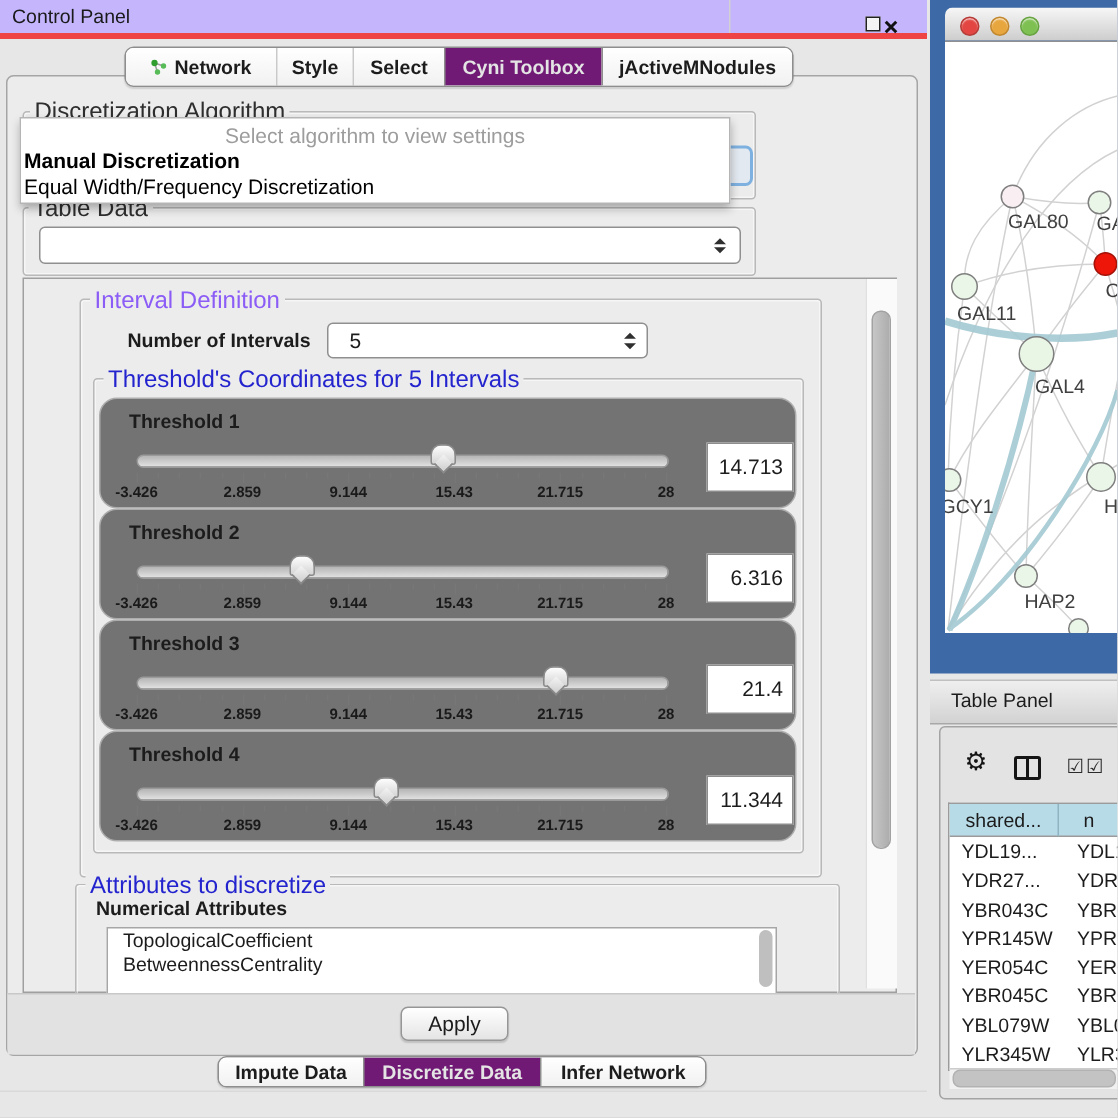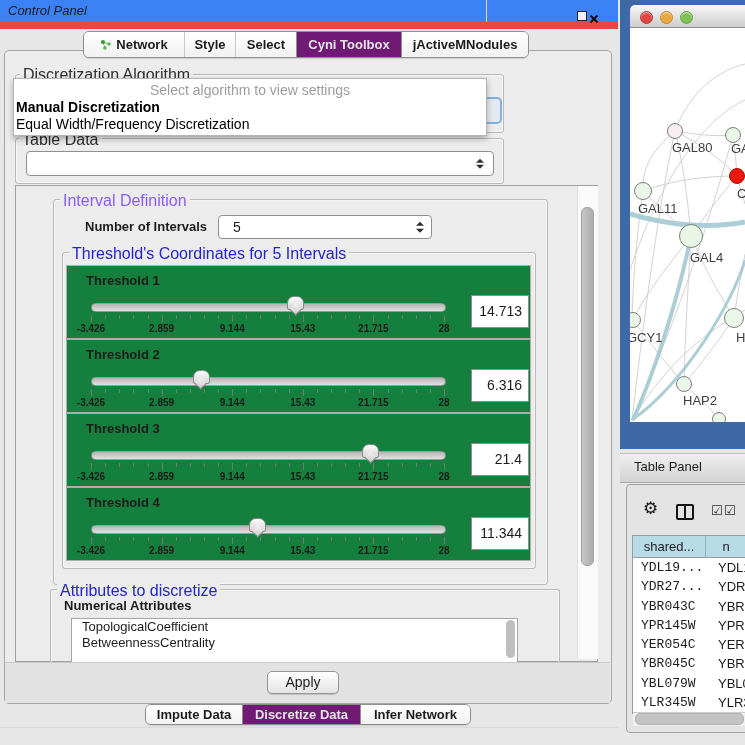--- a/index.html
+++ b/index.html
@@ -1,20 +1,20 @@
 <!DOCTYPE html>
 <html><head>
 <meta charset="utf-8">
 <style>
   html,body{margin:0;padding:0;background:#cfcfcf;}
   #root{position:relative;width:745px;height:745px;overflow:hidden;background:#e7e7e7;
         font-family:"Liberation Sans","DejaVu Sans",sans-serif;color:#1c1c1c;}
   .abs{position:absolute;}
   
-  .cp-titlebar{left:0;top:0;width:618px;height:22px;background:#3b82f6;border-bottom:7px solid #ef4444;font-style:italic;}
+  .cp-titlebar{left:0;top:0;width:618px;height:22px;background:#c4b5fd;border-bottom:4px solid #ef4444;}
   .cp-title{left:8px;top:0;line-height:22px;font-size:13px;color:#1a1a1a;}
   .tb-divider{left:486px;top:0;width:1px;height:22px;background:#d2d2d2;}
   .float-icon{left:577px;top:11px;width:8px;height:8px;border:1.5px solid #222;background:#f4f4f4;}
   .close-icon{left:589px;top:10px;width:10px;height:10px;}
   
   #top-tabs{left:83px;top:31px;height:25px;display:flex;border:1px solid #8e8e8e;border-radius:6px;
             overflow:hidden;background:#fff;box-shadow:0 1px 1px rgba(0,0,0,.12);}
   .seg{display:flex;align-items:center;justify-content:center;font-size:13px;font-weight:600;gap:4px;
        background:linear-gradient(#ffffff,#f1f1f1);}
   .seg.div{border-left:1px solid #c9c9c9;}
@@ -41,21 +41,21 @@
   .popup .prompt{height:18px;line-height:18px;text-align:center;color:#9d9d9d;margin-top:2px;}
   .popup .opt{height:17px;line-height:17px;padding-left:2px;color:#000;}
   .popup .opt.bold{font-weight:bold;}
   
   .scrollpane{left:15px;top:185px;width:581px;height:475px;background:#ececec;border:1px solid #9f9f9f;}
   .vscroll{left:577px;top:186px;width:20px;height:473px;background:#fafafa;border-left:1px solid #e0e0e0;}
   .vthumb{left:581px;top:207px;width:11px;height:357px;border-radius:6px;
           background:linear-gradient(90deg,#c6c6c6,#adadad);border:1px solid #a2a2a2;}
   .bold13{font-size:13px;font-weight:bold;}
   
-  .threshold-box{left:66px;width:463px;height:72px;background:#15803d;border:1px solid #adadad;border-radius:0;}
+  .threshold-box{left:66px;width:463px;height:72px;background:#737373;border:1px solid #adadad;border-radius:12px;}
   .t-title{position:absolute;left:19px;top:7px;font-size:13px;font-weight:bold;}
   .t-track{position:absolute;left:24px;top:37px;width:353px;height:7px;border:1px solid #9a9a9a;border-radius:5px;
            background:linear-gradient(#b5b5b5,#e2e2e2);}
   .t-thumb{position:absolute;top:30px;width:15px;height:12px;border:1px solid #8a8a8a;
            border-radius:7px 7px 2px 2px;background:linear-gradient(#fefefe,#d4d4d4);z-index:3;}
   .t-thumb::after{content:"";position:absolute;left:2.6px;top:7.6px;width:8.4px;height:8.4px;transform:rotate(45deg);
            background:linear-gradient(135deg,#f4f4f4,#cdcdcd);border-right:1px solid #8a8a8a;border-bottom:1px solid #8a8a8a;}
   .tick{position:absolute;top:49px;width:1px;background:#777;}
   .tick-label{position:absolute;top:57px;font-size:10px;font-weight:bold;transform:translateX(-50%);color:#1a1a1a;}
   .t-value{position:absolute;left:404px;top:29px;width:50px;height:31px;background:#fff;border:1px solid #8d8d8d;
@@ -88,21 +88,21 @@
   .gear{left:643px;top:498px;font-size:17px;color:#151515;}
   .cols-icon{left:676px;top:504px;width:14px;height:12px;border:2px solid #151515;border-radius:2px;}
   .cols-icon::after{content:"";position:absolute;left:6px;top:0;width:2px;height:12px;background:#151515;}
   .cb{font-size:13px;color:#2b2b2b;}
   .table{left:632px;top:535px;width:113px;height:177px;background:#fff;border:1px solid #9b9b9b;border-right:none;overflow:hidden;}
   .thead{display:flex;height:22px;}
   .th{background:#b8dbe8;border-bottom:1px solid #9b9b9b;font-size:13px;text-align:center;line-height:21px;}
   .th.c1{width:72px;border-right:1px solid #90b4c2;}
   .th.c2{flex:1;}
   .trow{display:flex;height:19.3px;font-size:13px;line-height:19px;}
-  .trow .c1{width:72px;padding-left:8px;box-sizing:border-box;white-space:nowrap;overflow:hidden;font-family:Liberation Mono, monospace;}
+  .trow .c1{width:72px;padding-left:8px;box-sizing:border-box;white-space:nowrap;overflow:hidden;}
   .trow .c2{flex:1;padding-left:13px;white-space:nowrap;overflow:hidden;}
   .hscroll{left:633px;top:712px;width:112px;height:13px;background:#f1f1f1;border-top:1px solid #cccccc;}
   .hthumb{left:635px;top:713px;width:107px;height:10px;border-radius:5px;background:#c3c3c3;border:1px solid #b2b2b2;}
 </style>
 </head>
 <body>
 
 <div id="root">
 
   <div class="abs cp-titlebar">

